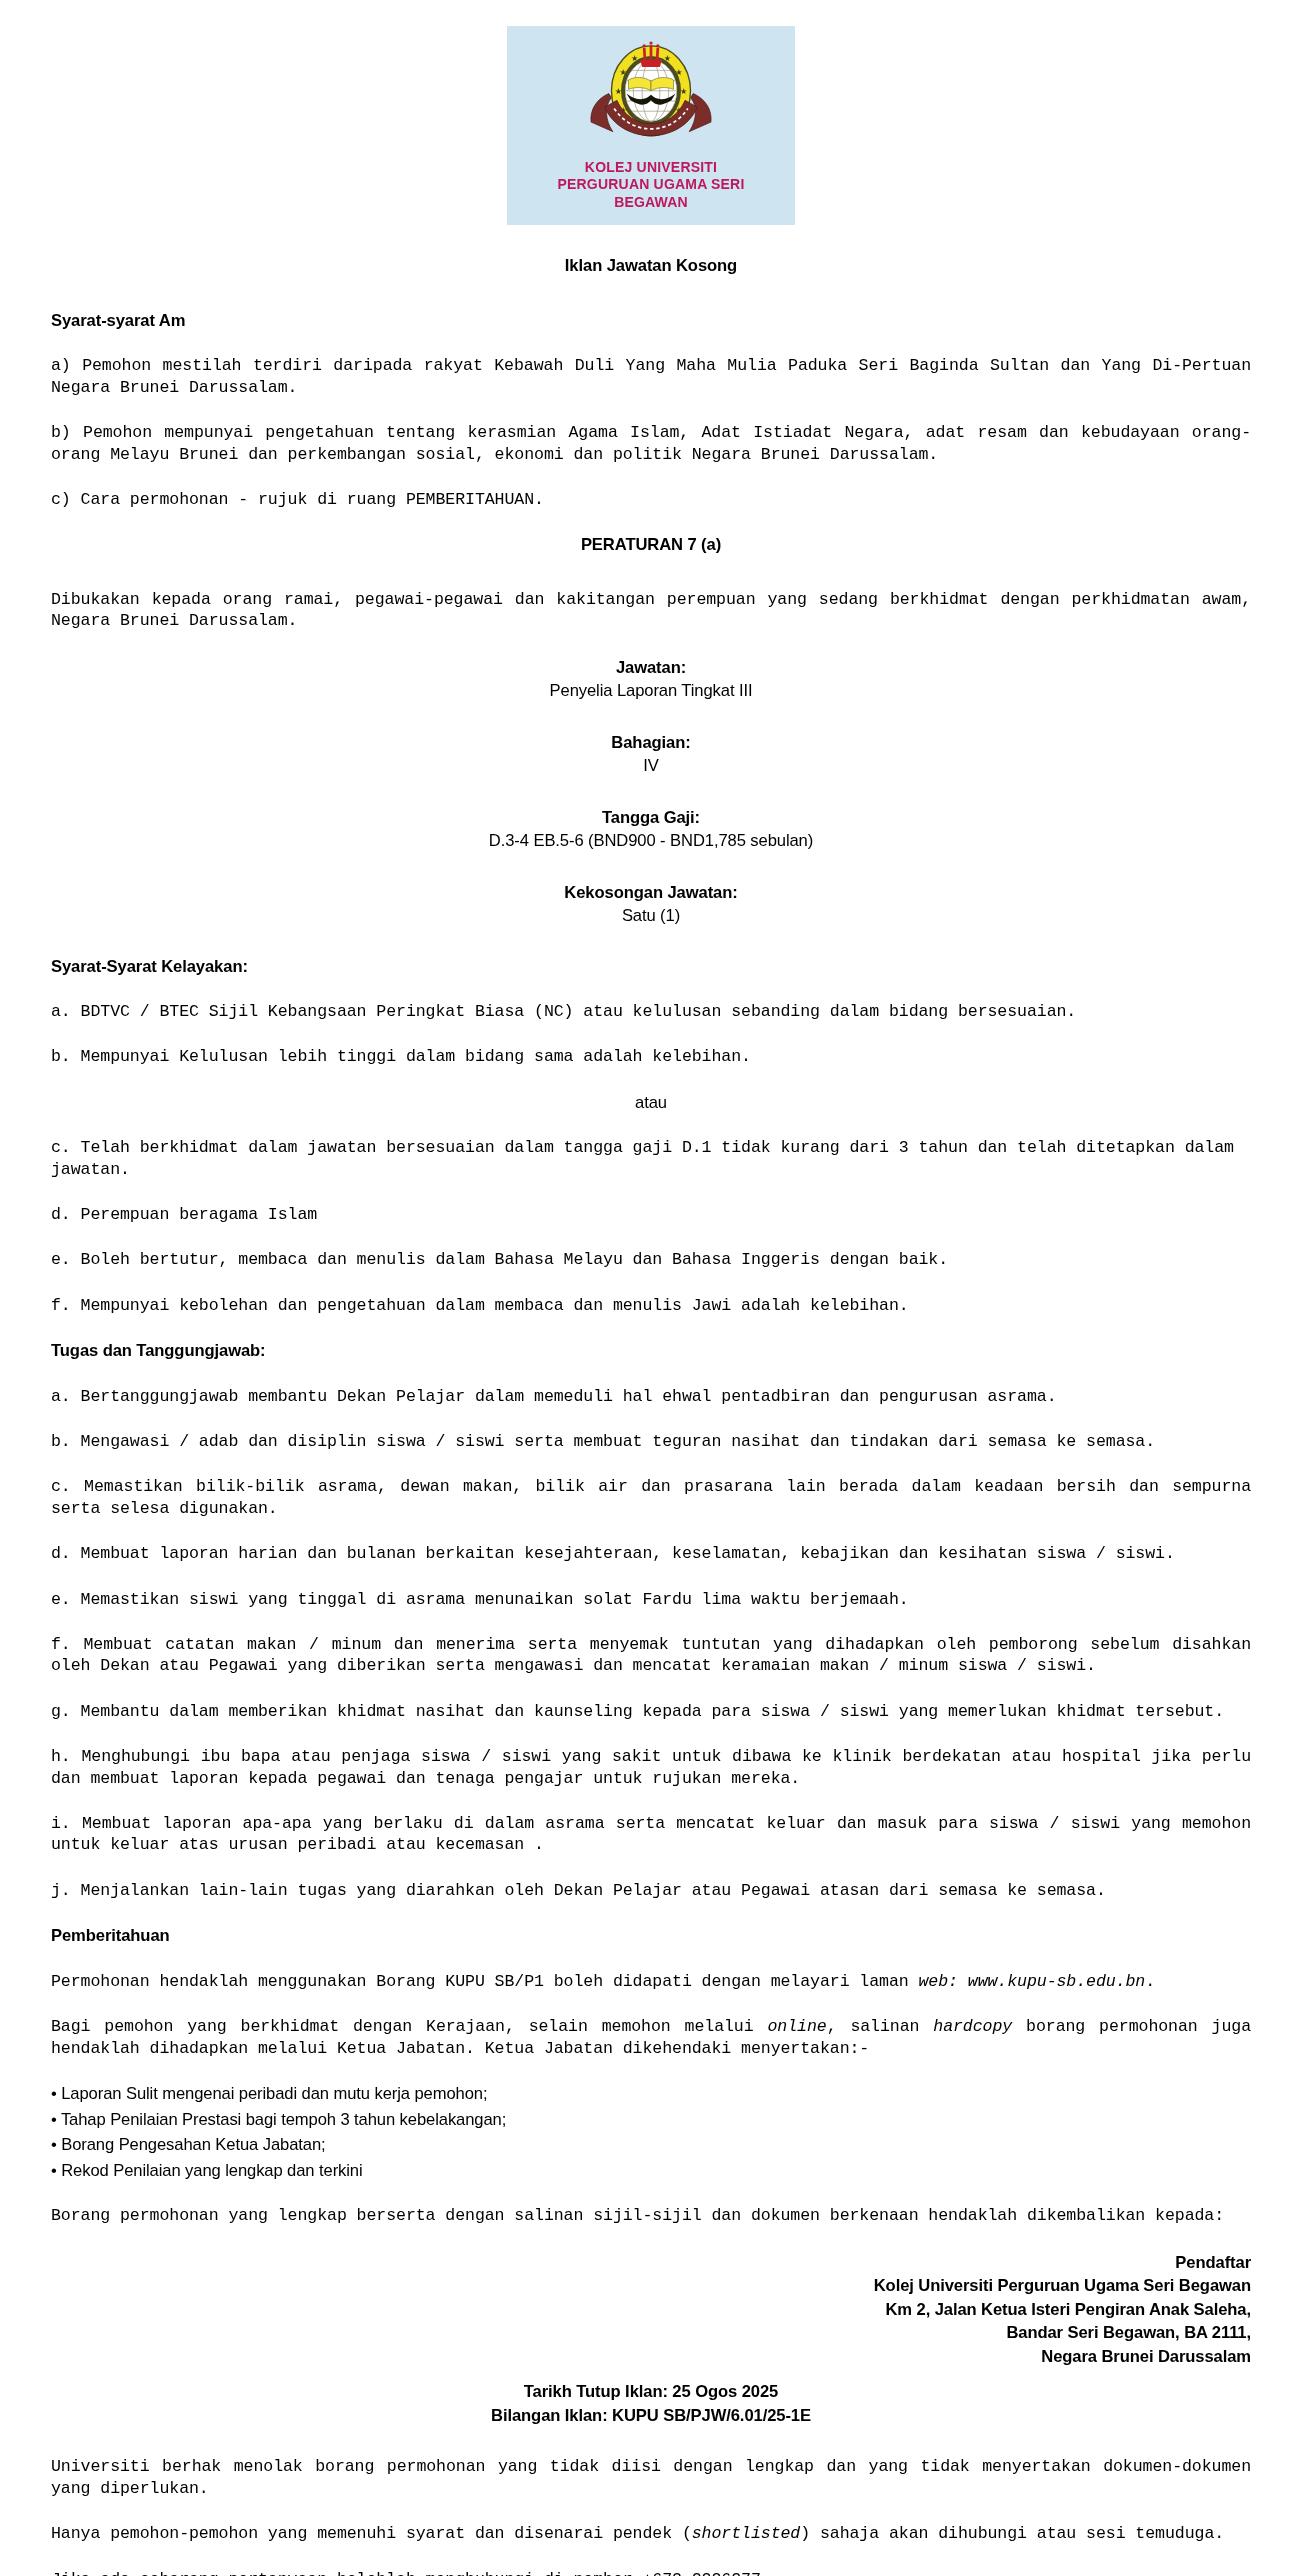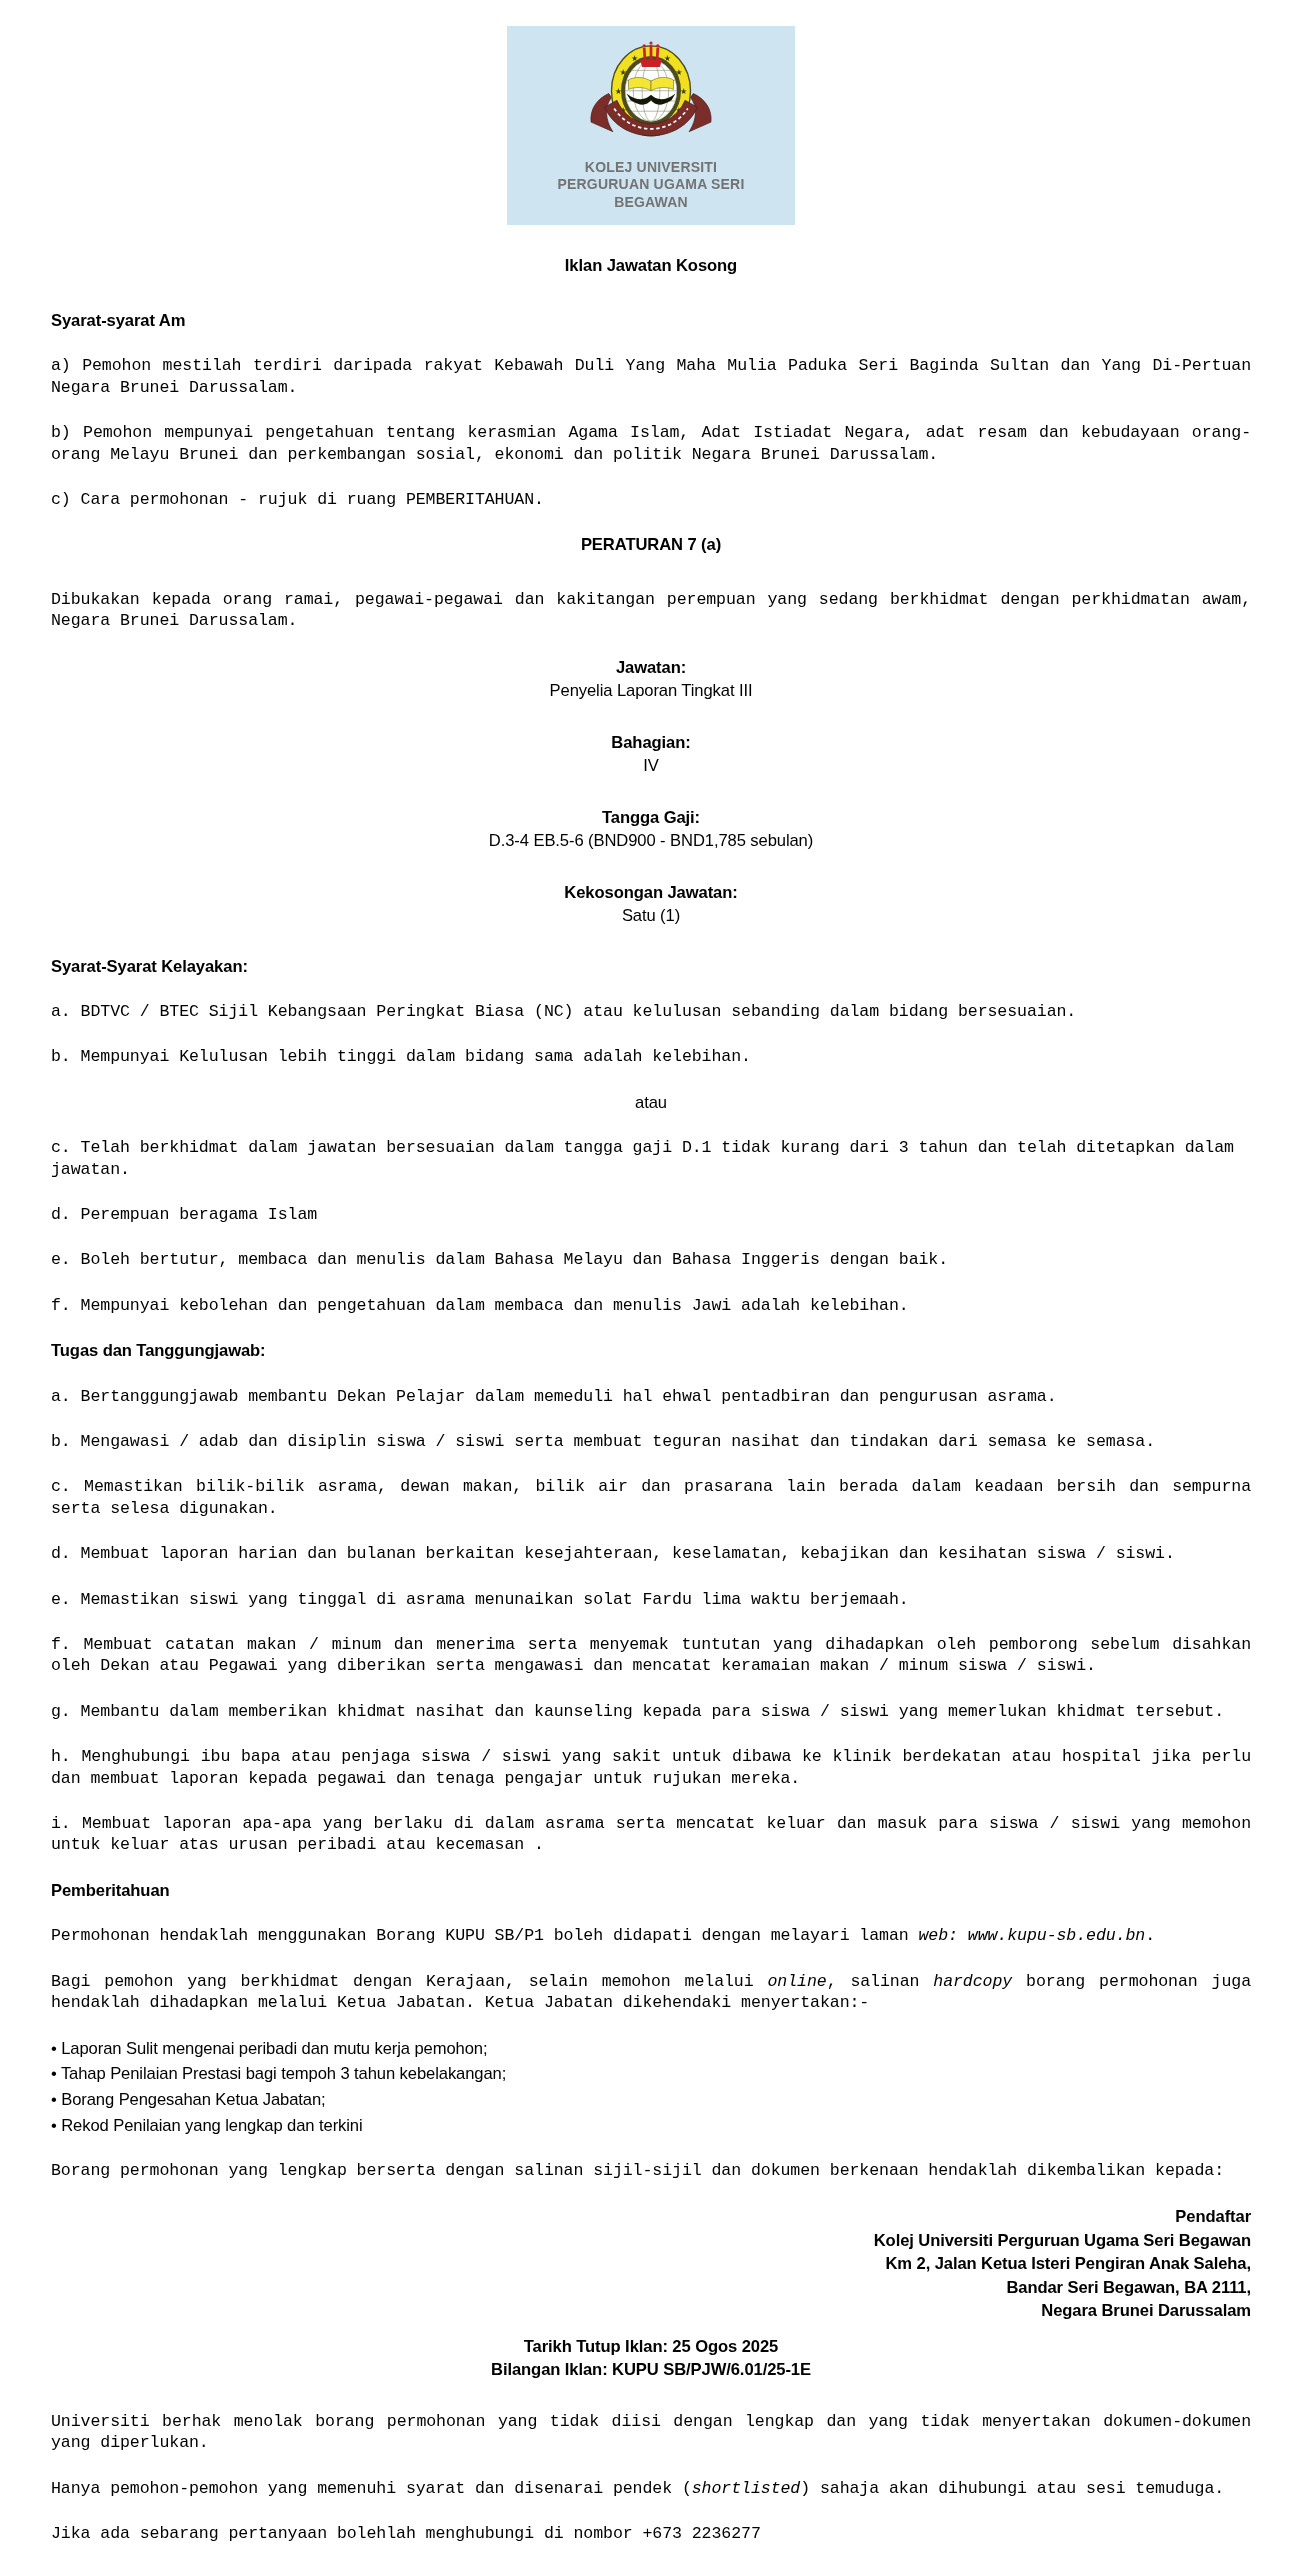--- a/index.html
+++ b/index.html
@@ -19,21 +19,21 @@
   p { margin: 0 0 24px 0; text-align: justify; font-family: Liberation Mono, monospace; }
   p.single { text-align: left; }
   .logo-box {
     width: 288px;
     margin: 0 auto 30px auto;
     background: #cfe4f1;
     padding: 13px 9.6px 14px 9.6px;
     box-sizing: border-box;
     text-align: center;
   }
-  .logo-org { font-weight: 700; font-size: 14px; line-height: 17.6px; color: #737373; letter-spacing: 0.2px; margin-top: 5.3px; }
+  .logo-org { font-weight: 700; font-size: 14px; line-height: 17.6px; color: #be185d; letter-spacing: 0.2px; margin-top: 5.3px; }
   .doc-title { text-align: center; font-weight: 700; margin: 0 0 33px 0; }
   .sec-heading { font-weight: 700; margin: 0 0 24px 0; text-align: left; }
   .cblock { text-align: center; margin: 0 0 28px 0; line-height: 23.5px; }
   .cblock .lab { font-weight: 700; }
   .atau { text-align: center; margin: 0 0 24px 0; }
   .bullets { margin: 0 0 24px 0; }
   .bullet { margin: 0 0 4.3px 0; text-align: left; }
   .addr { text-align: right; font-weight: 700; line-height: 23.5px; margin: 0 0 12px 0; }
   .closing-block { text-align: center; font-weight: 700; line-height: 23.5px; margin: 0 0 29px 0; }
   em { font-style: italic; }
@@ -151,20 +151,21 @@
   <div class="sec-heading">Tugas dan Tanggungjawab:</div>
   <p class="single">a. Bertanggungjawab membantu Dekan Pelajar dalam memeduli hal ehwal  pentadbiran dan pengurusan asrama.</p>
   <p class="single">b. Mengawasi / adab dan disiplin siswa / siswi serta membuat teguran nasihat dan tindakan dari semasa ke semasa.</p>
   <p>c. Memastikan bilik-bilik asrama, dewan makan, bilik air dan prasarana lain berada dalam keadaan bersih dan sempurna serta selesa digunakan.</p>
   <p class="single">d. Membuat laporan harian dan bulanan berkaitan kesejahteraan, keselamatan, kebajikan dan kesihatan siswa / siswi.</p>
   <p class="single">e. Memastikan siswi yang tinggal di asrama menunaikan solat Fardu lima waktu berjemaah.</p>
   <p>f. Membuat catatan makan / minum dan menerima serta menyemak tuntutan yang dihadapkan oleh pemborong sebelum disahkan oleh Dekan atau Pegawai yang diberikan serta mengawasi dan mencatat keramaian makan / minum siswa / siswi.</p>
   <p class="single">g. Membantu dalam memberikan khidmat nasihat dan kaunseling kepada para siswa / siswi yang memerlukan khidmat tersebut.</p>
   <p>h. Menghubungi ibu bapa atau penjaga siswa / siswi yang sakit untuk dibawa ke klinik berdekatan atau hospital jika perlu dan membuat laporan kepada pegawai dan tenaga pengajar untuk rujukan mereka.</p>
   <p>i. Membuat laporan apa-apa yang berlaku di dalam asrama serta mencatat keluar dan masuk para siswa / siswi yang memohon untuk keluar atas urusan peribadi atau kecemasan .</p>
+  <p class="single">j. Menjalankan lain-lain tugas yang diarahkan oleh Dekan Pelajar atau Pegawai atasan dari semasa ke semasa.</p>
 
   <div class="sec-heading">Pemberitahuan</div>
   <p class="single"><span>Permohonan hendaklah menggunakan Borang KUPU SB/P1 boleh didapati dengan melayari laman </span><em>web: www.kupu-sb.edu.bn</em><span>.</span></p>
   <p><span>Bagi pemohon yang berkhidmat dengan Kerajaan, selain memohon melalui </span><em>online</em><span>, salinan </span><em>hardcopy</em><span> borang permohonan juga hendaklah  dihadapkan melalui Ketua Jabatan. Ketua Jabatan dikehendaki menyertakan:-</span></p>
 
   <div class="bullets">
     <div class="bullet">• Laporan Sulit mengenai peribadi dan mutu kerja pemohon;</div>
     <div class="bullet">• Tahap Penilaian Prestasi bagi tempoh 3 tahun kebelakangan;</div>
     <div class="bullet">• Borang Pengesahan Ketua Jabatan;</div>
     <div class="bullet">• Rekod Penilaian yang lengkap dan terkini</div>

